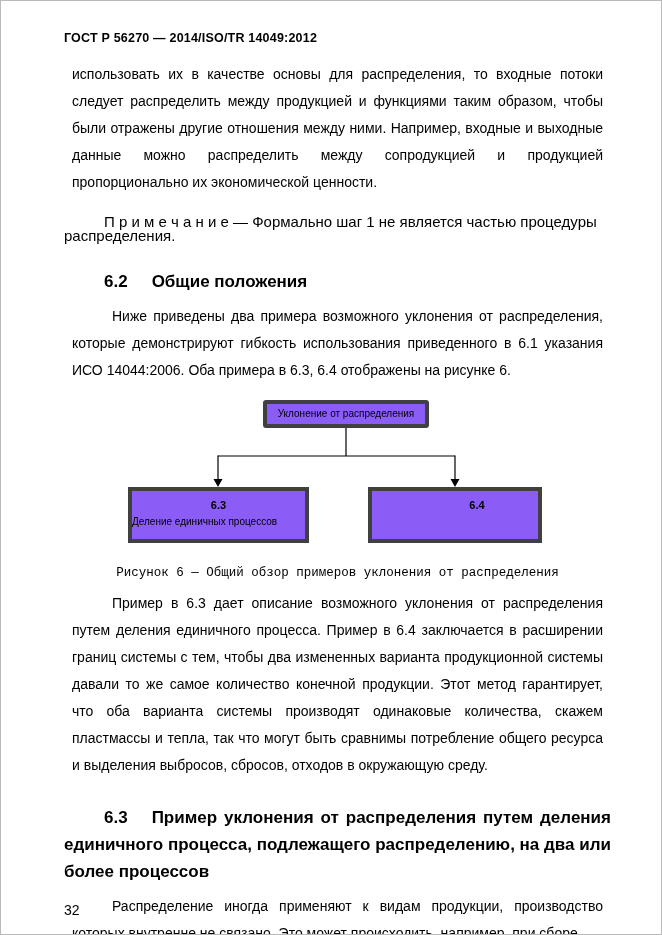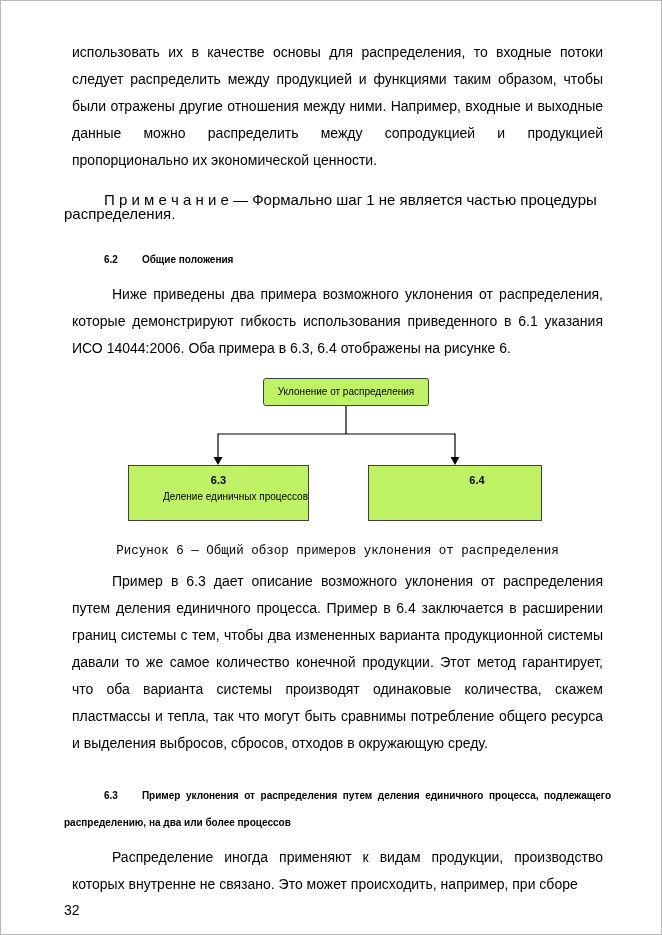--- a/index.html
+++ b/index.html
@@ -34,41 +34,41 @@
   }
   .no-indent { text-indent: 0; }
   .note {
     font-size: 15px;
     line-height: 14px;
     text-indent: 40px;
     margin: 19px 0 0 0;
   }
   .heading {
     font-weight: bold;
-    font-size: 10px;
+    font-size: 17px;
     line-height: 27px;
     text-indent: 40px;
     text-align: justify;
     margin: 25px 0 0 0;
   }
   .h-num { padding-right: 24px; }
   .diagram {
     position: relative;
     width: 549px;
     height: 158px;
     margin-top: 10px;
   }
   .connectors {
     position: absolute;
     left: 0; top: 0;
   }
   .dbox {
     position: absolute;
-    border: 1px solid #404040;
-    background: #bef264;
+    border: 4px solid #404040;
+    background: #8b5cf6;
     box-sizing: border-box;
     font-size: 10px;
     line-height: 12px;
   }
   .dbox-root {
     left: 199px; top: 6px;
     width: 166px; height: 28px;
     border-radius: 3px;
     display: flex;
     align-items: center;
@@ -86,21 +86,21 @@
     padding-top: 8px;
     padding-left: 44px;
   }
   .dbox-num {
     font-weight: bold;
     display: block;
     text-align: center;
     margin-bottom: 5px;
     font-size: 11px;
   }
-  .dbox-left .dbox-lbl { display: block; text-align: right; }
+  .dbox-left .dbox-lbl { display: block; text-align: left; }
   .dbox-right .dbox-lbl {
     display: block;
     text-align: left;
     padding-left: 7px;
     padding-right: 4px;
   }
   .caption {
     text-align: center;
     font-size: 12.5px;
     line-height: 18px;
@@ -112,20 +112,21 @@
     left: 63px;
     bottom: 16px;
     font-size: 14px;
   }
 </style>
 </head>
 <body>
 
 <div class="page">
 
+  <div class="doc-header">ГОСТ Р 56270 — 2014/ISO/TR 14049:2012</div>
 
   <p class="body-text no-indent">использовать их в качестве основы для распределения, то входные потоки следует распределить между продукцией и функциями таким образом, чтобы были отражены другие отношения между ними. Например, входные и выходные данные можно распределить между сопродукцией и продукцией пропорционально их экономической ценности.</p>
 
   <p class="note">П р и м е ч а н и е  —  Формально шаг 1 не является частью процедуры распределения.</p>
 
   <p class="heading">
     <span class="h-num">6.2</span><span>Общие положения</span>
   </p>
 
   <p class="body-text">Ниже приведены два примера возможного уклонения от распределения, которые демонстрируют гибкость использования приведенного в 6.1 указания ИСО 14044:2006. Оба примера в 6.3, 6.4 отображены на рисунке 6.</p>

